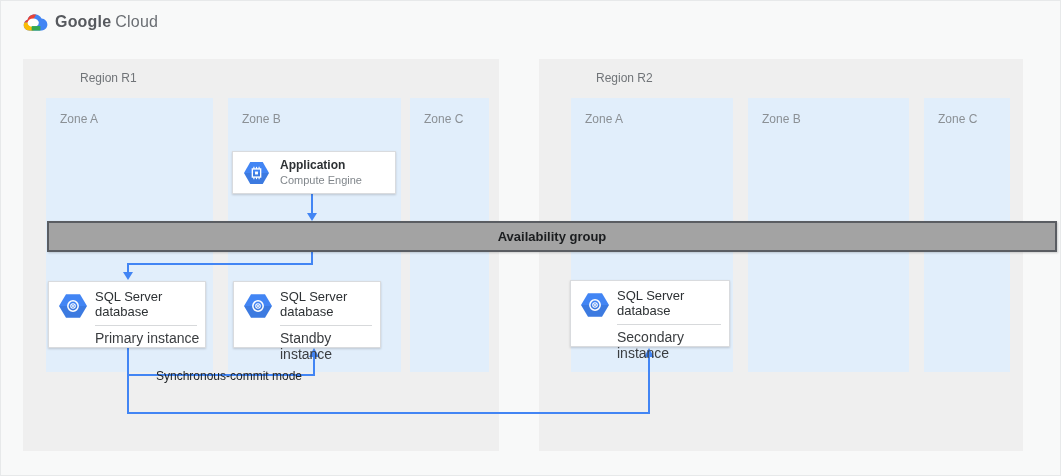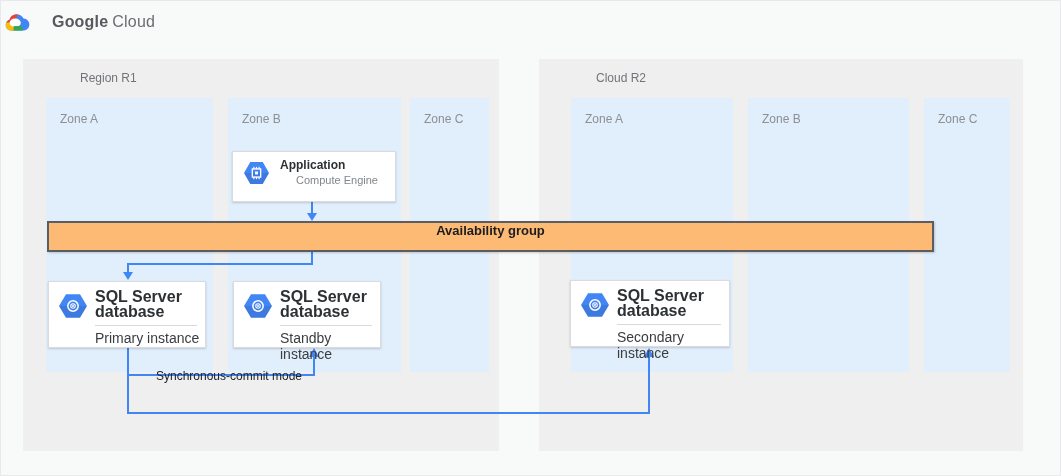--- a/index.html
+++ b/index.html
@@ -11,22 +11,22 @@
   .page{
     position:relative;
     width:1061px;height:476px;
     background:#f8f9f9;
     border:1px solid #e7e9ea;
     box-sizing:border-box;
     overflow:hidden;
   }
   
   .logo{
-    position:absolute;left:4px;top:9px;height:24px;
-    display:flex;align-items:center;gap:22px;
+    position:absolute;left:22px;top:9px;height:24px;
+    display:flex;align-items:center;gap:7px;
   }
   .logo-text{font-size:16px;color:#5b5e63;letter-spacing:.2px;}
   .logo-text .g{font-weight:700;color:#56595e;}
   .logo-text .c{font-weight:400;color:#6a6e73;margin-left:4px;}
   
   .region{
     position:absolute;top:58px;height:392px;
     background:#efefef;
   }
   .region-r1{left:22px;width:476px;}
@@ -52,37 +52,37 @@
   .z-r2-c{left:923px;width:86px;}
   
   .connectors{
     position:absolute;left:0;top:0;width:1061px;height:476px;
     pointer-events:none;
   }
   .connectors path{stroke:#4285f4;stroke-width:2;fill:none;}
   .connectors polygon{fill:#4285f4;}
   
   .avail-bar{
-    position:absolute;left:46px;top:220px;width:887px;height:31px;
-    background:#fdba74;border:2px solid #5a5d62;box-sizing:border-box;
+    position:absolute;left:46px;top:220px;width:1010px;height:31px;
+    background:#a3a3a3;border:2px solid #5a5d62;box-sizing:border-box;
     box-shadow:1px 1px 2px rgba(0,0,0,.18);
-    display:flex;align-items:flex-start;justify-content:center;
+    display:flex;align-items:center;justify-content:center;
   }
   .avail-bar span{font-size:13px;font-weight:700;color:#1b1d1f;}
   
   .card{
     position:absolute;background:#fff;border:1px solid #d9dbde;
     box-sizing:border-box;box-shadow:0 1px 2px rgba(0,0,0,.16);
   }
-  .card-app{left:231px;top:150px;width:164px;height:51px;}
+  .card-app{left:231px;top:150px;width:164px;height:43px;}
   .card-app .hex{position:absolute;left:11px;top:10px;}
   .card-app .tt{position:absolute;left:47px;top:6px;font-size:12px;font-weight:700;color:#2d3134;line-height:15px;}
-  .card-app .st{position:absolute;left:63px;top:21px;font-size:11px;color:#80868b;line-height:14px;}
+  .card-app .st{position:absolute;left:47px;top:21px;font-size:11px;color:#80868b;line-height:14px;}
   .card-sql .hex{position:absolute;left:10px;top:12px;}
-  .card-sql .tt{position:absolute;left:46px;top:7px;width:92px;font-size:16px;font-weight:700;color:#2d3134;line-height:15px;}
+  .card-sql .tt{position:absolute;left:46px;top:7px;width:92px;font-size:13px;font-weight:400;color:#2d3134;line-height:15px;}
   .card-sql .divider{position:absolute;left:46px;right:8px;top:43px;height:1px;background:#d7d9db;}
   .card-sql .inst{position:absolute;left:46px;top:48px;font-size:14px;color:#3a3d40;}
   .card-primary{left:47px;top:280px;width:158px;height:67px;}
   .card-standby{left:232px;top:280px;width:148px;height:67px;}
   .card-secondary{left:569px;top:279px;width:160px;height:67px;}
   
   .conn-label{
     position:absolute;font-size:12px;color:#212427;text-align:center;width:220px;
   }
   .sync-label{left:118px;top:368px;}
@@ -118,21 +118,21 @@
     <div class="zone-label">Zone A</div>
   </div>
   <div class="zone z-r1-b">
     <div class="zone-label">Zone B</div>
   </div>
   <div class="zone z-r1-c">
     <div class="zone-label">Zone C</div>
   </div>
 
   <div class="region region-r2">
-    <div class="region-label">Cloud R2</div>
+    <div class="region-label">Region R2</div>
   </div>
   <div class="zone z-r2-a">
     <div class="zone-label">Zone A</div>
   </div>
   <div class="zone z-r2-b">
     <div class="zone-label">Zone B</div>
   </div>
   <div class="zone z-r2-c">
     <div class="zone-label">Zone C</div>
   </div>

